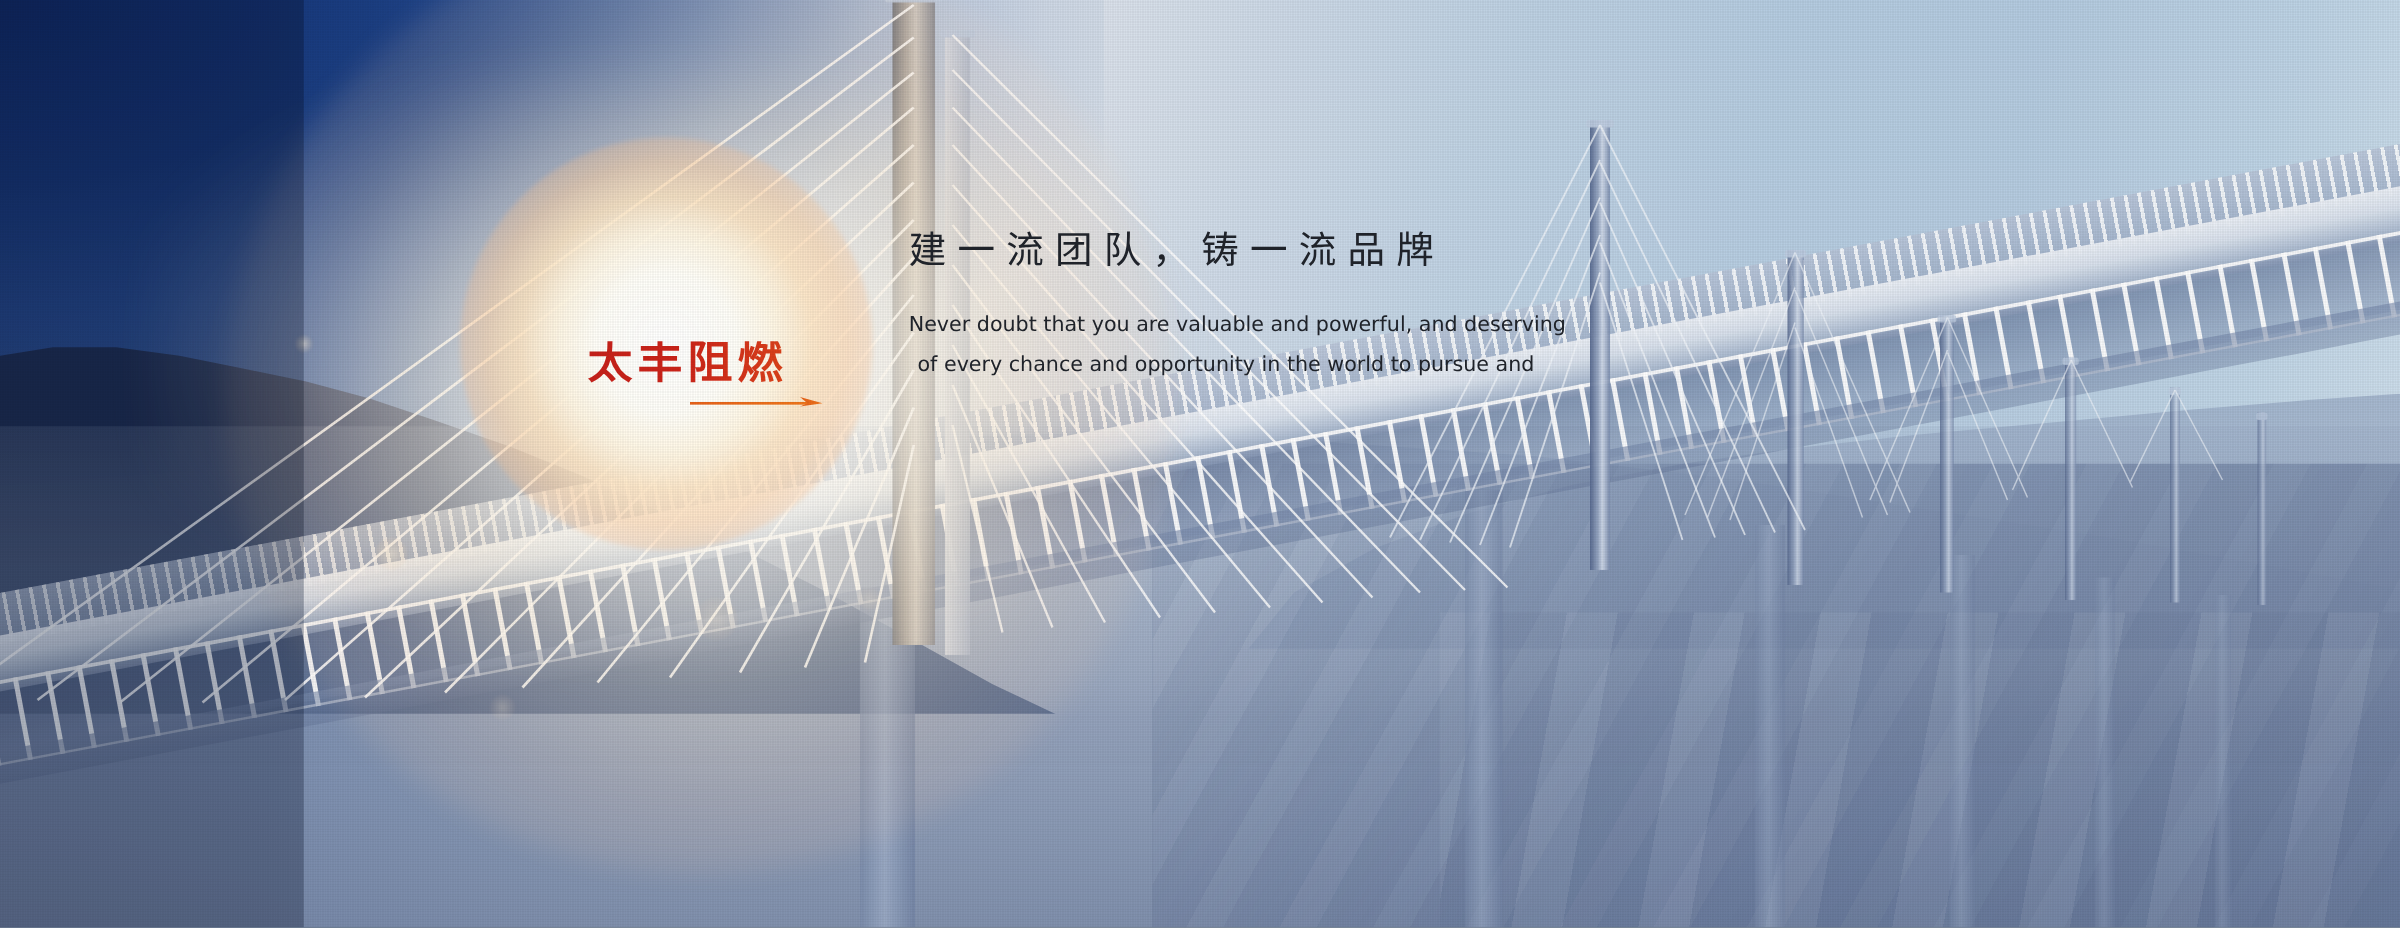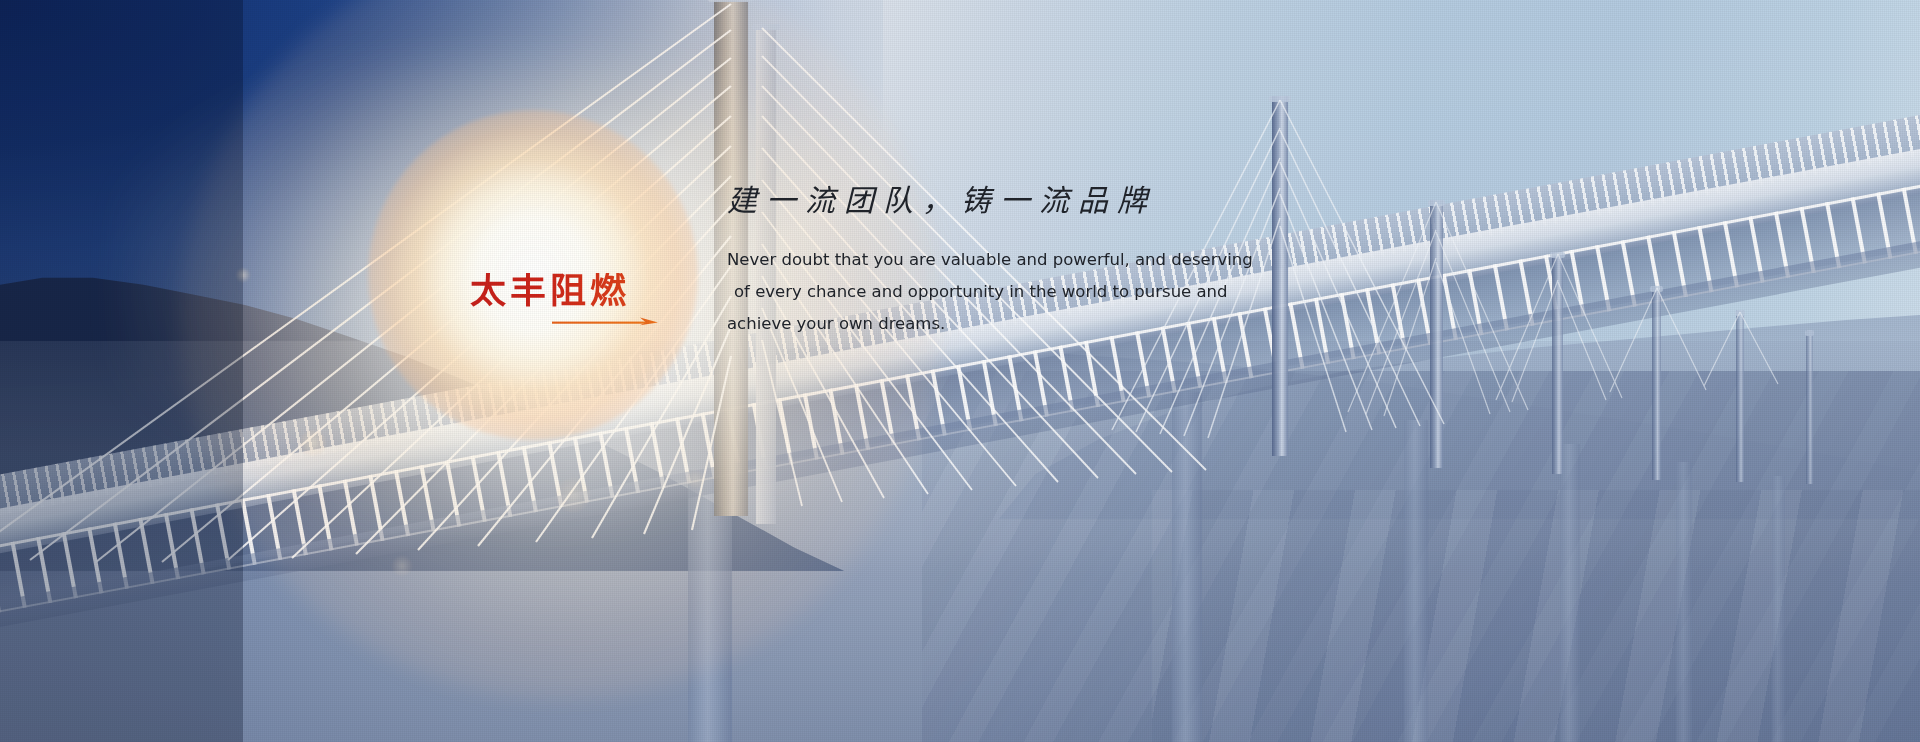--- a/index.html
+++ b/index.html
@@ -273,21 +273,20 @@
   }
   .headline-sub{
     margin:0;
     font-family:"DejaVu Serif","Liberation Serif",serif;
     font-size:30px;
     font-weight:400;
     letter-spacing:9px;
     color:#20242b;
     line-height:1.22;
     white-space:nowrap;
-    font-style:italic;
   }
   .headline-main{
     margin:24px 0 0 0;
     font-family:"DejaVu Sans","Liberation Sans",sans-serif;
     font-size:37px;
     font-weight:700;
     letter-spacing:4px;
     color:#12151a;
     line-height:1.2;
     white-space:nowrap;
@@ -442,20 +441,19 @@
         <rect x="0" y="5.6" width="95" height="2.1" fill="url(#arrGrad)"></rect>
         <polygon points="88,1.6 106,6.6 88,9.2 94,6.6" fill="url(#arrGrad)"></polygon>
       </svg>
     </div>
 
     <div class="copy">
       <h2 class="headline-sub">建一流团队，铸一流品牌</h2>
       <p class="lede">
         <span>Never doubt that you are valuable and powerful, and deserving</span>
         <span class="indent">of every chance and opportunity in the world to pursue and</span>
-        <span>achieve your own dreams.</span>
       </p>
     </div>
 
   </div>
 
   <div class="texture"></div>
 </div>
 
 </body></html>

